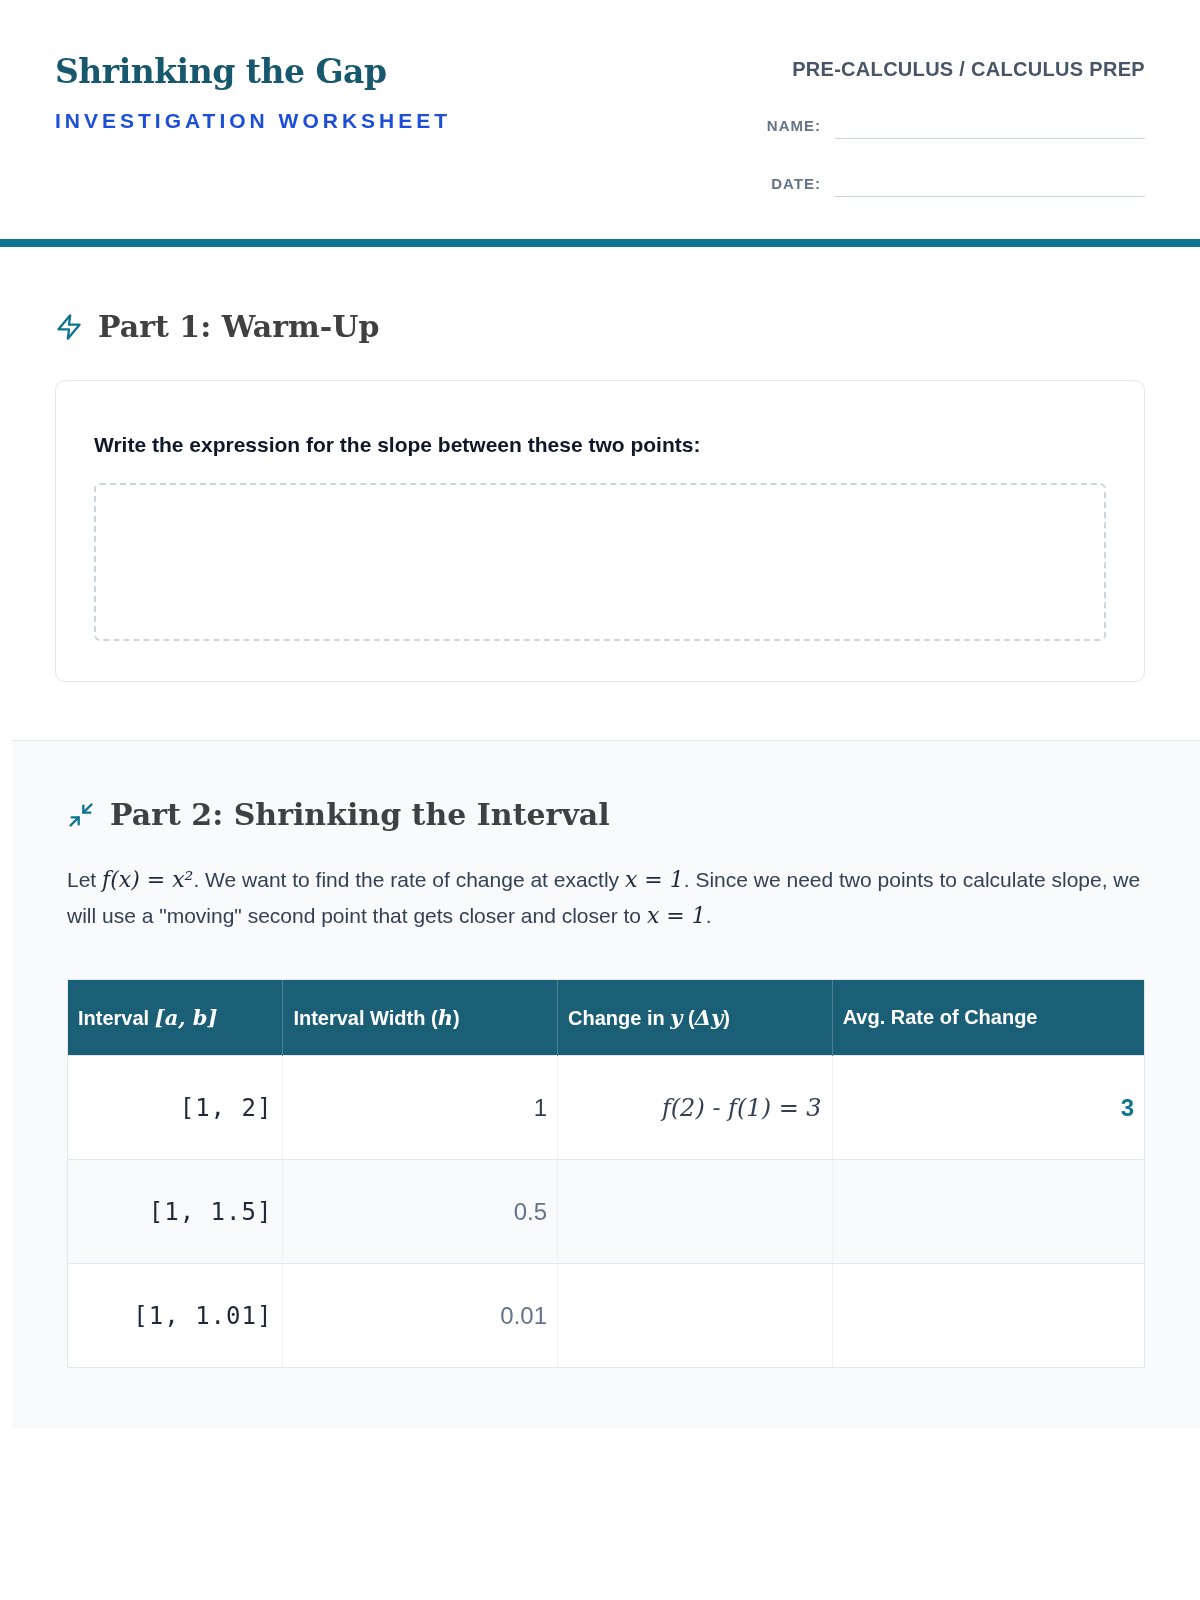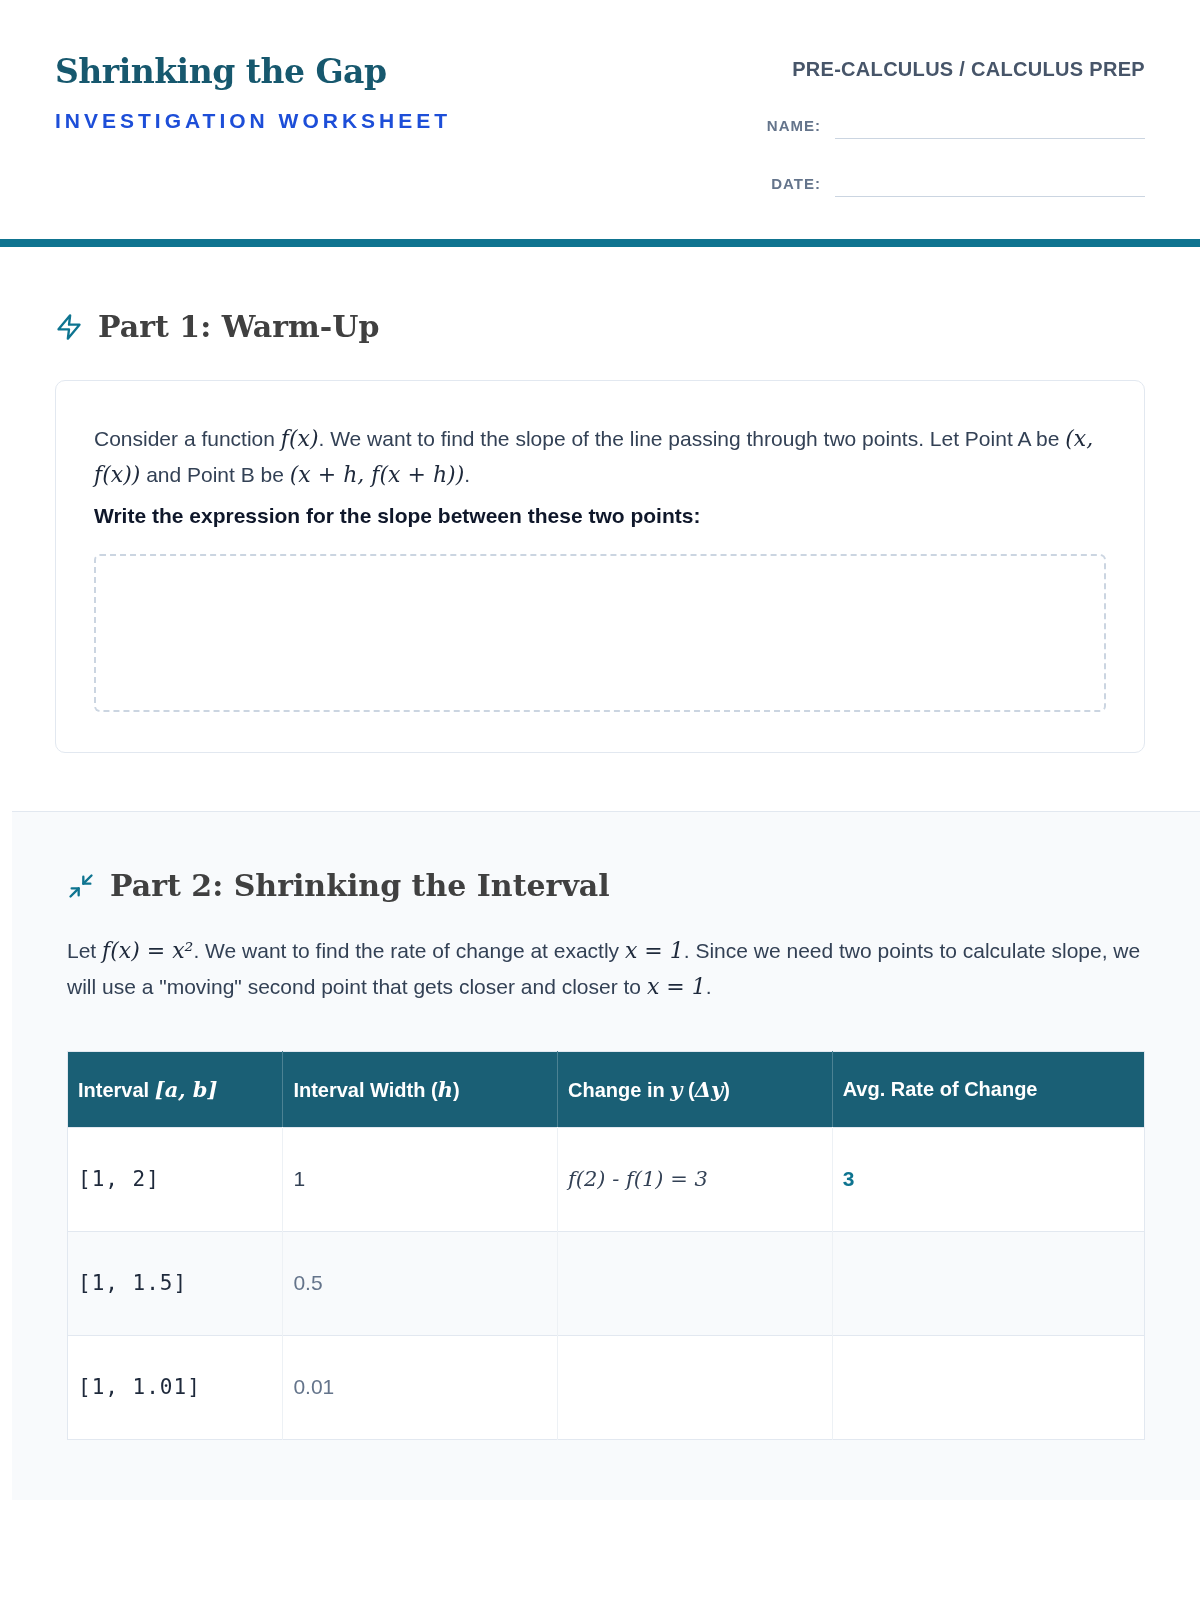--- a/index.html
+++ b/index.html
@@ -68,22 +68,22 @@
     border:1px solid #e2e8f0;
   }
   .interval-table thead th {
     background:#1a5f75; color:#ffffff;
     font-size:20px; font-weight:bold; height:76px;
     text-align:left; padding:0 10px;
   }
   .interval-table thead th + th { border-left:1px solid rgba(255,255,255,0.22); }
   .interval-table thead .math { color:#ffffff; font-size:21px; }
   .interval-table tbody td {
-    height:104px; text-align:left; vertical-align:middle;
-    border-top:1px solid #e2e8f0; font-size:21px; padding:4px 10px;
+    height:104px; text-align:right; vertical-align:middle;
+    border-top:1px solid #e2e8f0; font-size:24px; padding:4px 10px;
   }
   .interval-table tbody td + td { border-left:1px solid #edf1f5; }
   .interval-table tbody tr:nth-child(even) { background:#f8fafc; }
 
   .cell-mono { font-family:"DejaVu Sans Mono", monospace; font-size:22px; color:#1e293b; letter-spacing:1px; }
   .cell-width { font-family:"Liberation Sans", sans-serif; color:#64748b; font-size:21px; }
   tr.given .cell-width { color:#334155; }
   .cell-change { font-family:"DejaVu Serif", serif; font-style:italic; color:#334155; font-size:21px; }
   .cell-rate { font-weight:bold; color:#0e7490; font-size:22px; }
 
@@ -121,23 +121,20 @@
     <h2 class="part-heading">
       <span class="part-icon">
         <svg viewBox="0 0 24 24" fill="none" stroke="currentColor" stroke-width="2" stroke-linecap="round" stroke-linejoin="round">
           <polygon points="13 2 3 14 12 14 11 22 21 10 12 10 13 2"></polygon>
         </svg>
       </span>
       <span>Part 1: Warm-Up</span>
     </h2>
 
     <div class="card">
-      <p class="body-text">
-        <span>Consider a function </span><span class="math">f(x)</span><span>. We want to find the slope of the line passing through two points. Let Point A be </span><span class="math">(x, f(x))</span><span> and Point B be </span><span class="math">(x + h, f(x + h))</span><span>.</span>
-      </p>
       <p class="prompt">Write the expression for the slope between these two points:</p>
       <div class="answer-box"></div>
     </div>
   </section>
 
   <section class="part2">
     <h2 class="part-heading">
       <span class="part-icon">
         <svg viewBox="0 0 24 24" fill="none" stroke="currentColor" stroke-width="2" stroke-linecap="round" stroke-linejoin="round">
           <polyline points="4 14 10 14 10 20"></polyline>

